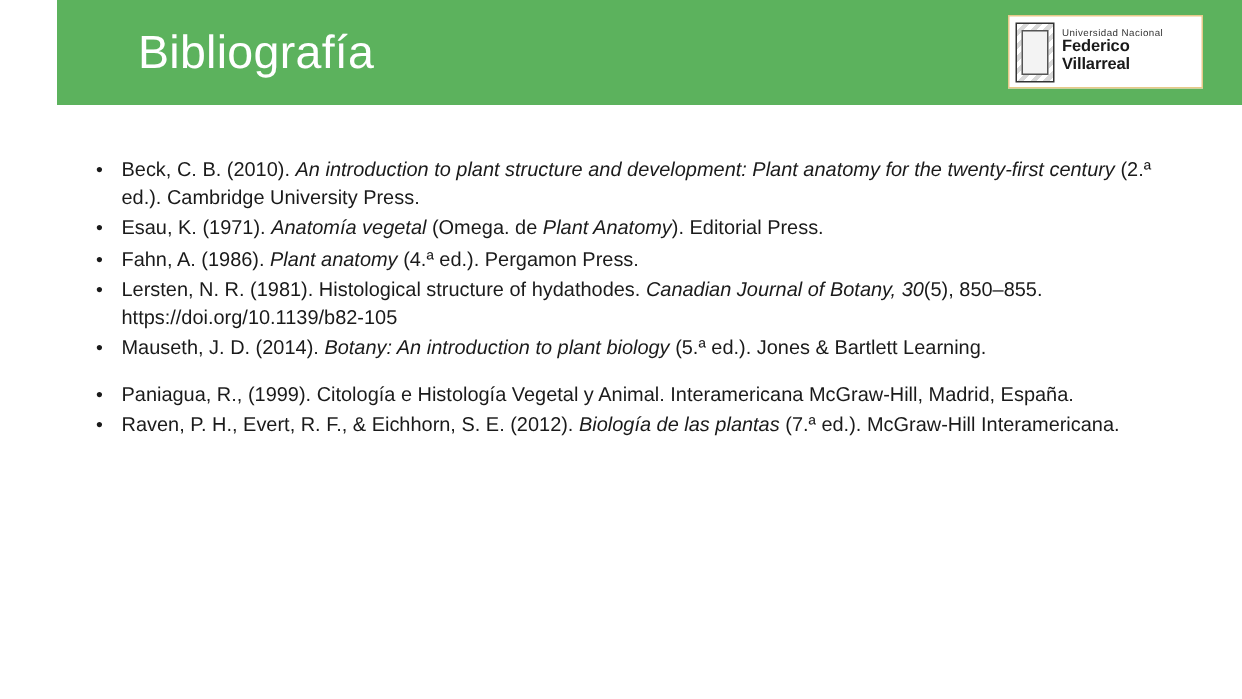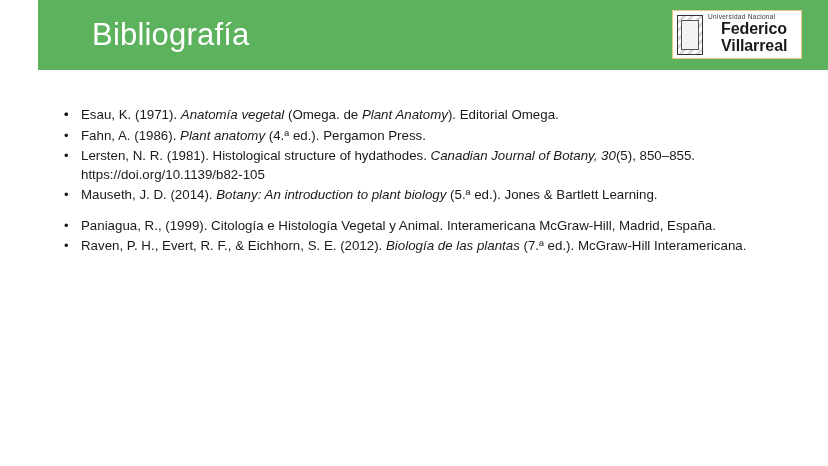--- a/index.html
+++ b/index.html
@@ -73,26 +73,25 @@
     margin-left: 5px;
     line-height: 1.05;
   }
   .logo-line1 {
     font-size: 6.5px;
     color: #333333;
     letter-spacing: 0.3px;
     display: block;
   }
   .logo-line2 {
-    font-size: 16px;
+    font-size: 11px;
     color: #1a1a1a;
     font-weight: bold;
     display: block;
     letter-spacing: -0.1px;
-    margin-left: 13px;
   }
   
   .content {
     position: absolute;
     left: 60px;
     top: 104px;
     width: 712px;
   }
   ul.ref-list {
     list-style: none;
@@ -138,22 +137,22 @@
       <div class="logo-crest"></div>
       <div class="logo-text">
         <span class="logo-line1">Universidad Nacional</span>
         <span class="logo-line2">Federico Villarreal</span>
       </div>
     </div>
   </div>
 
   <div class="content">
     <ul class="ref-list" id="ref-list">
-        <li class="ref-item"><span class="bullet">•</span></li>
-        <li class="ref-item"><span class="bullet">•</span><span class="ref-text"><span>Esau, K. (1971). </span><i>Anatomía vegetal</i><span> (Omega. de </span><i>Plant Anatomy</i><span>). Editorial Omega.</span></span></li>
+        <li class="ref-item"><span class="bullet">•</span><span class="ref-text"><span>Beck, C. B. (2010). </span><i>An introduction to plant structure and development: Plant anatomy for the twenty-first century</i><span> (2.ª ed.). Cambridge University Press.</span></span></li>
+        <li class="ref-item"><span class="bullet">•</span><span class="ref-text"><span>Esau, K. (1971). </span><i>Anatomía vegetal</i><span> (Omega. de </span><i>Plant Anatomy</i><span>). Editorial Press.</span></span></li>
         <li class="ref-item"><span class="bullet">•</span><span class="ref-text"><span>Fahn, A. (1986). </span><i>Plant anatomy</i><span> (4.ª ed.). Pergamon Press.</span></span></li>
         <li class="ref-item"><span class="bullet">•</span><span class="ref-text"><span>Lersten, N. R. (1981). Histological structure of hydathodes. </span><i>Canadian Journal of Botany, 30</i><span>(5), 850–855. https://doi.org/10.1139/b82-105</span></span></li>
         <li class="ref-item"><span class="bullet">•</span><span class="ref-text"><span>Mauseth, J. D. (2014). </span><i>Botany: An introduction to plant biology</i><span> (5.ª ed.). Jones &amp; Bartlett Learning.</span></span></li>
         <li class="ref-item justified spaced">
           <span class="bullet">•</span>
           <span class="ref-text"><span>Paniagua, R., (1999). Citología e Histología Vegetal y Animal. Interamericana McGraw-Hill, Madrid, España.</span></span>
         </li>
         <li class="ref-item justified">
           <span class="bullet">•</span>
           <span class="ref-text"><span>Raven, P. H., Evert, R. F., &amp; Eichhorn, S. E. (2012). </span><i>Biología de las plantas</i><span> (7.ª ed.). McGraw-Hill Interamericana.</span></span>

